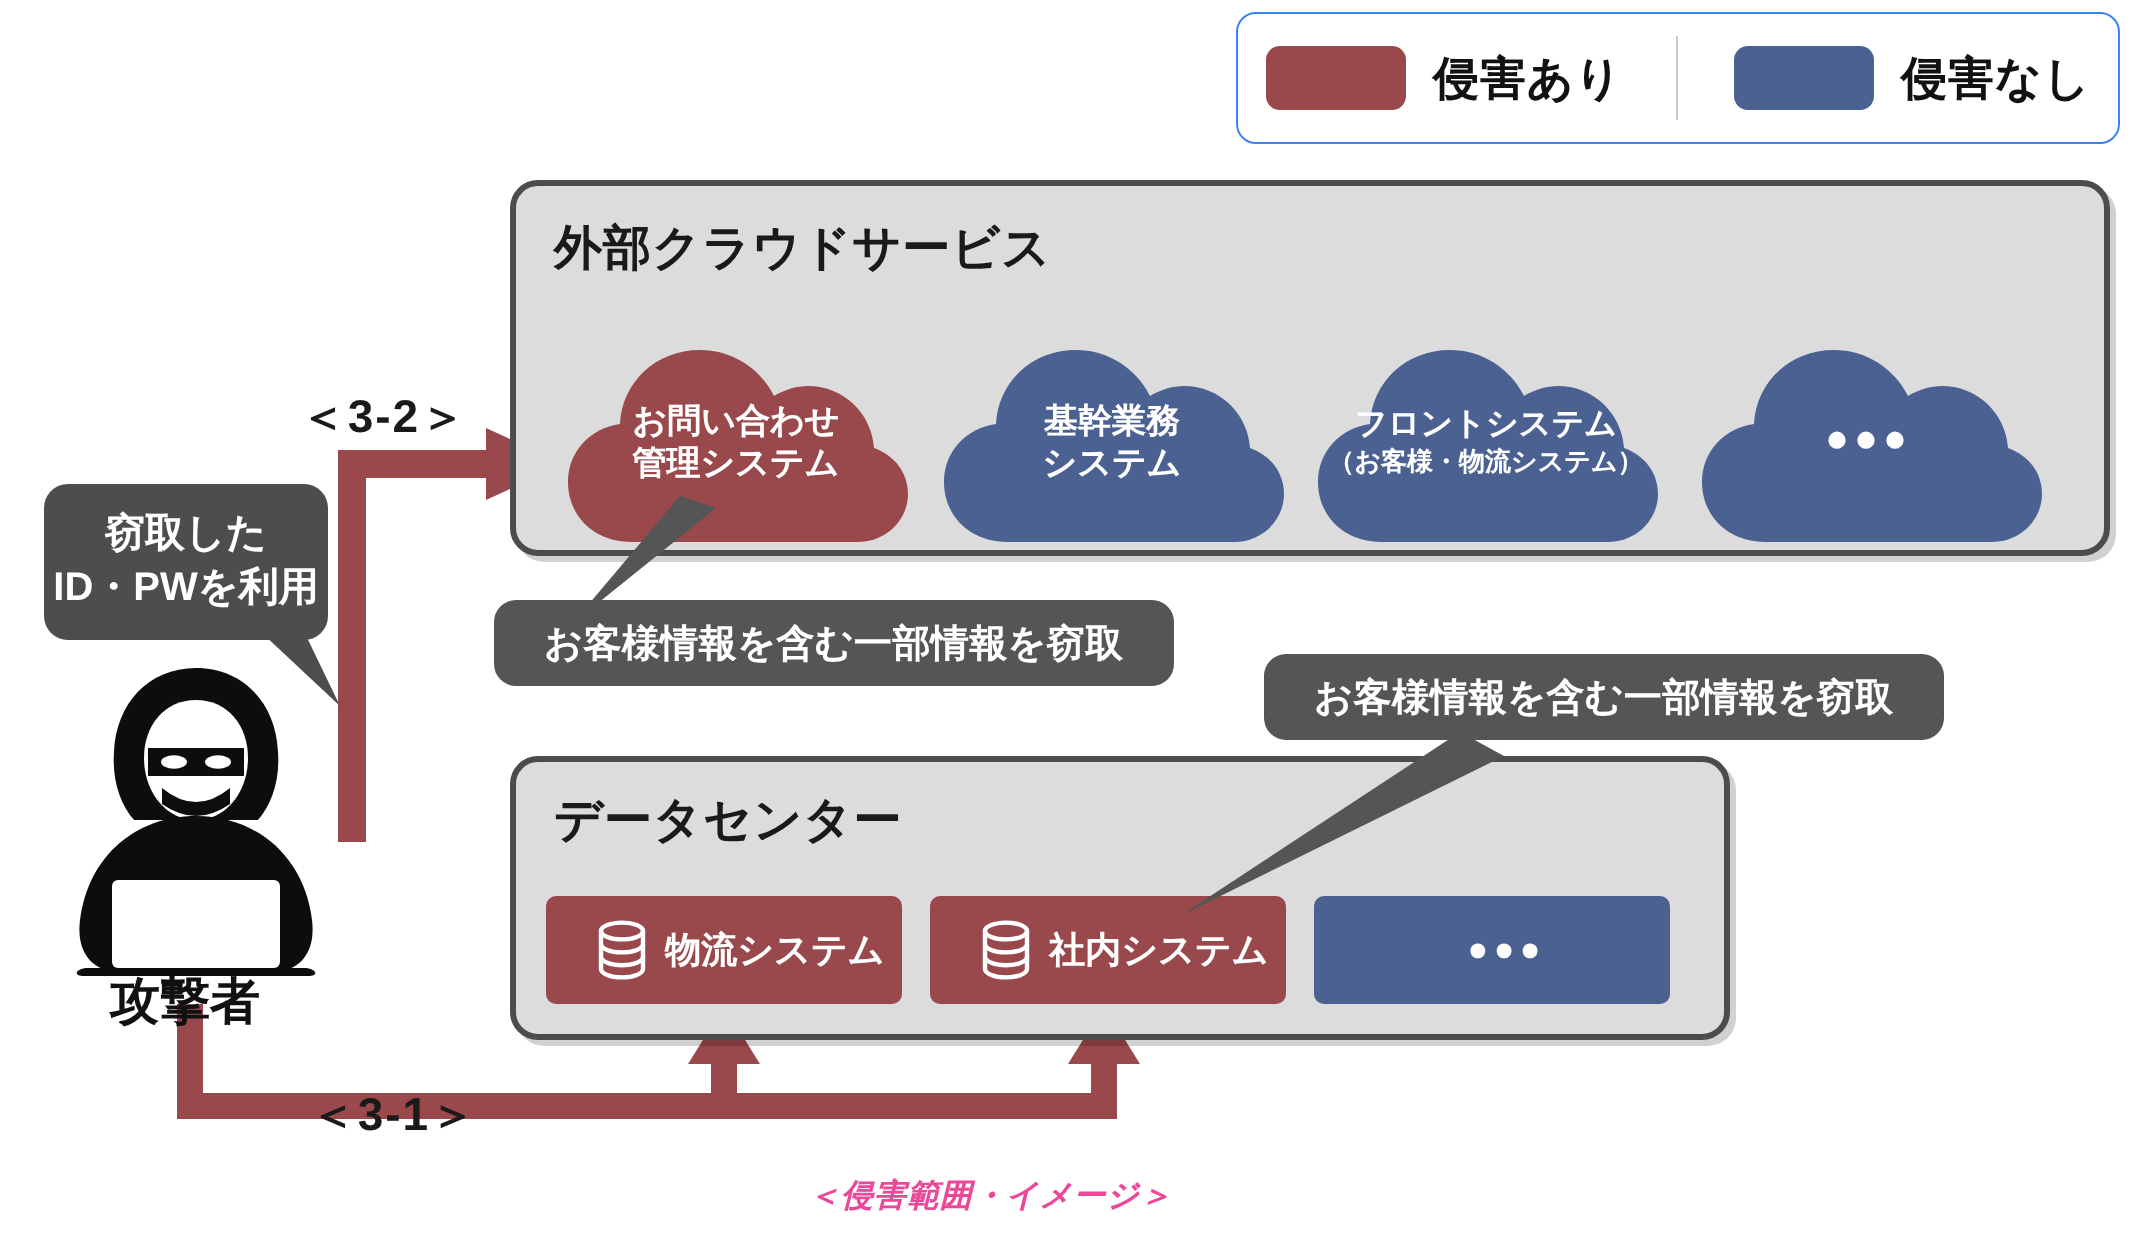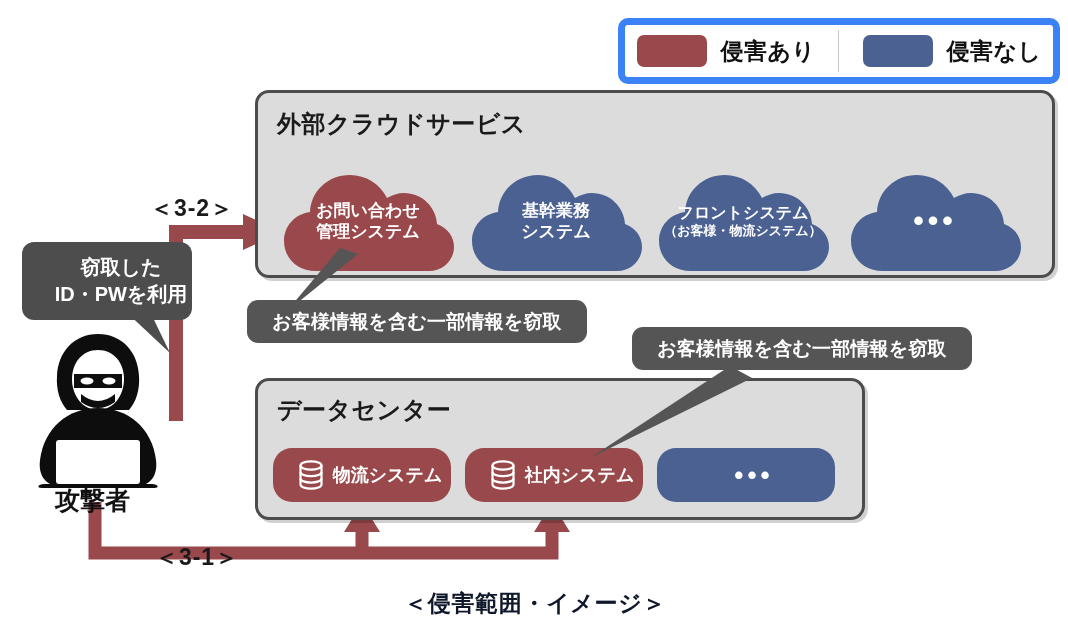--- a/index.html
+++ b/index.html
@@ -9,24 +9,23 @@
     font-family:"Liberation Sans","DejaVu Sans",sans-serif;
     overflow:hidden;
     position:relative;
   }
   #stage{position:absolute;left:0;top:0;width:1068px;height:624px;}
   #stage > *{position:absolute;}
 
   
   .legend{
     left:618px;top:6px;width:442px;height:66px;
-    background:#ffffff;border:7px solid #3b82f6;border-radius:10px;
+    background:#ffffff;border:1px solid #3b82f6;border-radius:10px;
     display:flex;align-items:center;justify-content:space-around;
     box-sizing:border-box;
-    margin-top:12px;
   }
   .legend-item{display:flex;align-items:center;gap:14px;}
   .legend-swatch{width:70px;height:32px;border-radius:7px;}
   .legend-label{font-size:23px;font-weight:700;color:#111;letter-spacing:.02em;}
   .legend-divider{width:1px;height:42px;background:#c9c9c9;}
 
   
   .zone{
     background:#dcdcdc;border:3px solid #4c4c4c;border-radius:14px;
     box-sizing:border-box;box-shadow:3px 3px 0 rgba(0,0,0,.18);
@@ -45,21 +44,21 @@
     text-align:center;color:#fff;font-weight:700;line-height:1.25;
     pointer-events:none;
   }
   .cloud .l1{font-size:17px;display:block;}
   .cloud .l2{font-size:17px;display:block;}
   .cloud .small{font-size:13px;display:block;}
   .cloud .dots{font-size:30px;letter-spacing:4px;display:block;line-height:1;}
 
   
   .chip{
-    height:54px;border-radius:19px;display:flex;align-items:center;
+    height:54px;border-radius:5px;display:flex;align-items:center;
     justify-content:center;gap:9px;color:#fff;font-weight:700;font-size:18px;
     box-sizing:border-box;
     padding-left:16px;
   }
   .chip .dbicon{width:26px;height:30px;flex:0 0 auto;}
   .chip .dots{font-size:26px;letter-spacing:4px;line-height:1;}
 
   
   .callout{
     background:#555555;border-radius:11px;color:#fff;font-weight:700;
@@ -70,21 +69,21 @@
   
   .bubble{
     background:#4d4d4d;border-radius:12px;color:#fff;font-weight:700;
     text-align:center;font-size:20px;line-height:1.35;
     display:flex;align-items:center;justify-content:center;
   }
 
   
   .steplabel{font-size:23px;font-weight:700;color:#1a1a1a;white-space:nowrap;letter-spacing:.04em;}
   .attacker-label{font-size:25px;font-weight:700;color:#111;white-space:nowrap;}
-  .caption{font-size:23px;font-weight:700;color:#0f172a;white-space:nowrap;letter-spacing:.03em;}
+  .caption{font-size:16px;font-weight:700;color:#ec4899;white-space:nowrap;letter-spacing:.03em;font-style:italic;}
 
   svg{display:block;overflow:visible;}
 </style>
 </head>
 <body>
 
 <div id="stage">
 
   <div class="legend">
     <div class="legend-item">
@@ -201,21 +200,21 @@
   <svg style="left:580px;top:366px;width:180px;height:96px;" viewBox="0 0 180 96">
     <polygon points="150,0 172,12 10,92" fill="#555555"></polygon>
   </svg>
   <div class="callout" style="left:632px;top:327px;width:340px;height:43px;">
     <span>お客様情報を含む一部情報を窃取</span>
   </div>
 
   <svg style="left:108px;top:295px;width:70px;height:62px;" viewBox="0 0 70 62">
     <polygon points="0,0 34,0 62,58" fill="#4d4d4d"></polygon>
   </svg>
-  <div class="bubble" style="left:22px;top:242px;width:142px;height:78px;padding-left:28px;">
+  <div class="bubble" style="left:22px;top:242px;width:142px;height:78px;">
     <span>
       <span style="display:block">窃取した</span>
       <span style="display:block">ID・PWを利用</span>
     </span>
   </div>
 
   <svg style="left:24px;top:330px;width:148px;height:160px;" viewBox="0 0 148 160">
 
     <path d="M74,4 C50,4 34,22 33,46 C32,60 36,72 43,80 L105,80 C112,72 116,60 115,46
              C114,22 98,4 74,4 Z" fill="#0d0d0d"></path>

